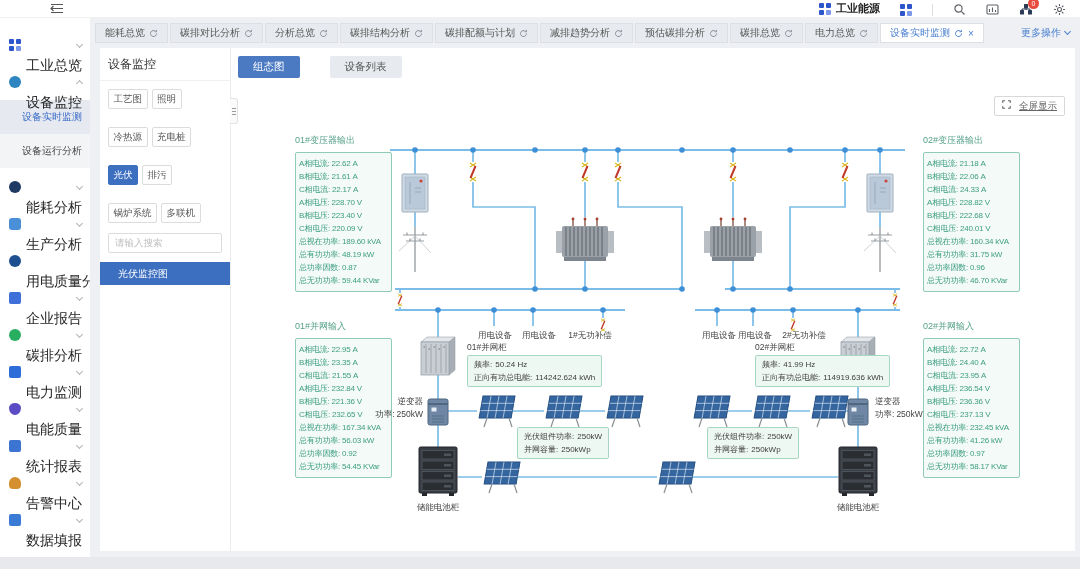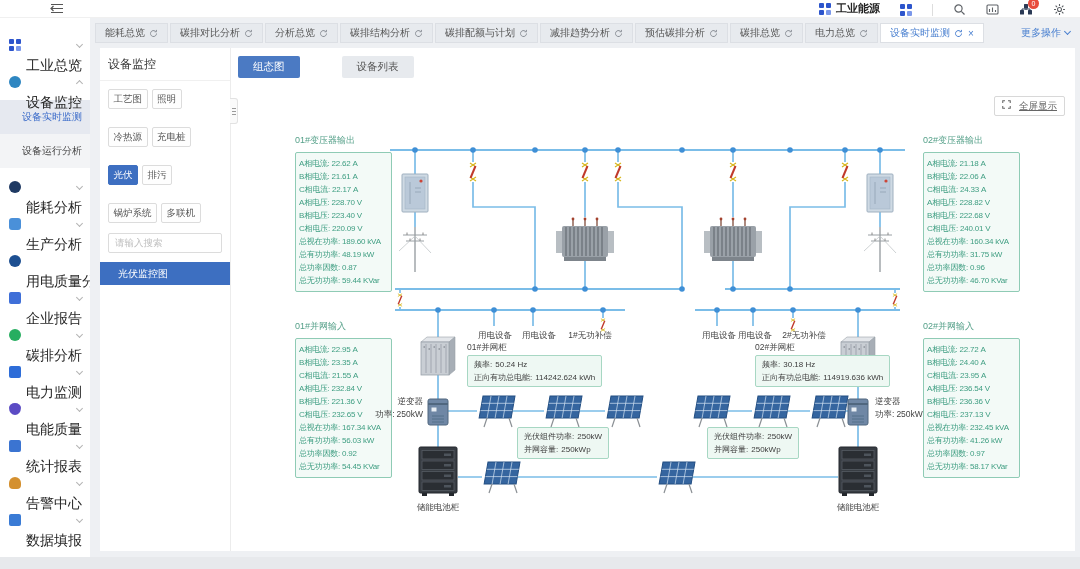--- a/index.html
+++ b/index.html
@@ -66,21 +66,21 @@
   .searchbox input::placeholder { color:#bfbfbf; }
   .tree-item { margin:9px -8px 0; height:23px; line-height:23px; background:#3d6fc1; color:#fff;
                font-size:10px; padding-left:18px; cursor:pointer; }
   .panel-handle { position:absolute; right:-8px; top:50px; width:8px; height:26px; background:#fafafa;
                   border:1px solid #e2e2e2; border-left:none; border-radius:0 3px 3px 0;
                   display:flex; flex-direction:column; justify-content:center; gap:2px; align-items:center; cursor:pointer; }
   .panel-handle i { display:block; width:4px; height:1px; background:#9a9a9a; }
 
   
   .canvas { position:absolute; left:132px; right:0; top:0; bottom:0; overflow:hidden; }
-  .cv-toolbar { position:absolute; left:6px; top:8px; display:flex; gap:20px; }
+  .cv-toolbar { position:absolute; left:6px; top:8px; display:flex; gap:8px; }
   .btn { font-size:10.5px; border-radius:2px; padding:4px 15px; cursor:pointer; border:none; }
   .btn-primary { background:#4b7ac3; color:#fff; }
   .btn-plain { background:#e7eaee; color:#555;margin-left:22px; }
   .fullscreen-btn { position:absolute; right:10px; top:48px; display:flex; align-items:flex-start; gap:8px;
                     border:1px solid #d8d8d8; border-radius:2px; background:#fff; font-size:9.5px;
                     color:#666; padding:2.5px 7px; cursor:pointer;text-decoration:underline; }
 
   .diagram { position:absolute; left:13px; top:42px; width:830px; height:432px; }
   .diagram svg.wiring { position:absolute; left:0; top:0; }
   .dg { position:absolute; font-size:8.5px; color:#444; white-space:nowrap; }
@@ -568,21 +568,21 @@
           <div class="dg ta-c" style="left:488px; top:240px; width:44px;">用电设备</div>
           <div class="dg ta-c" style="left:528px; top:240px; width:62px;">2#无功补偿</div>
 
           <div class="dg" style="left:222px; top:252px;">01#并网柜</div>
           <div class="ibox" style="left:222px; top:265px;">
               <div class="kv-row"><span class="kv-l">频率:</span><span class="kv-v">50.24 Hz</span></div>
               <div class="kv-row"><span class="kv-l">正向有功总电能:</span><span class="kv-v">114242.624 kWh</span></div>
             </div>
           <div class="dg" style="left:510px; top:252px;">02#并网柜</div>
           <div class="ibox" style="left:510px; top:265px;">
-              <div class="kv-row"><span class="kv-l">频率:</span><span class="kv-v">30.18 Hz</span></div>
+              <div class="kv-row"><span class="kv-l">频率:</span><span class="kv-v">41.99 Hz</span></div>
               <div class="kv-row"><span class="kv-l">正向有功总电能:</span><span class="kv-v">114919.636 kWh</span></div>
             </div>
 
           <div class="dg inv-label ta-r" style="left:116px; top:306px; width:62px;">
             <div>逆变器</div>
             <div>
                 <div class="kv-row"><span class="kv-l">功率:</span><span class="kv-v">250kW</span></div>
               </div>
           </div>
           <div class="dg inv-label" style="left:630px; top:306px; width:62px;">

